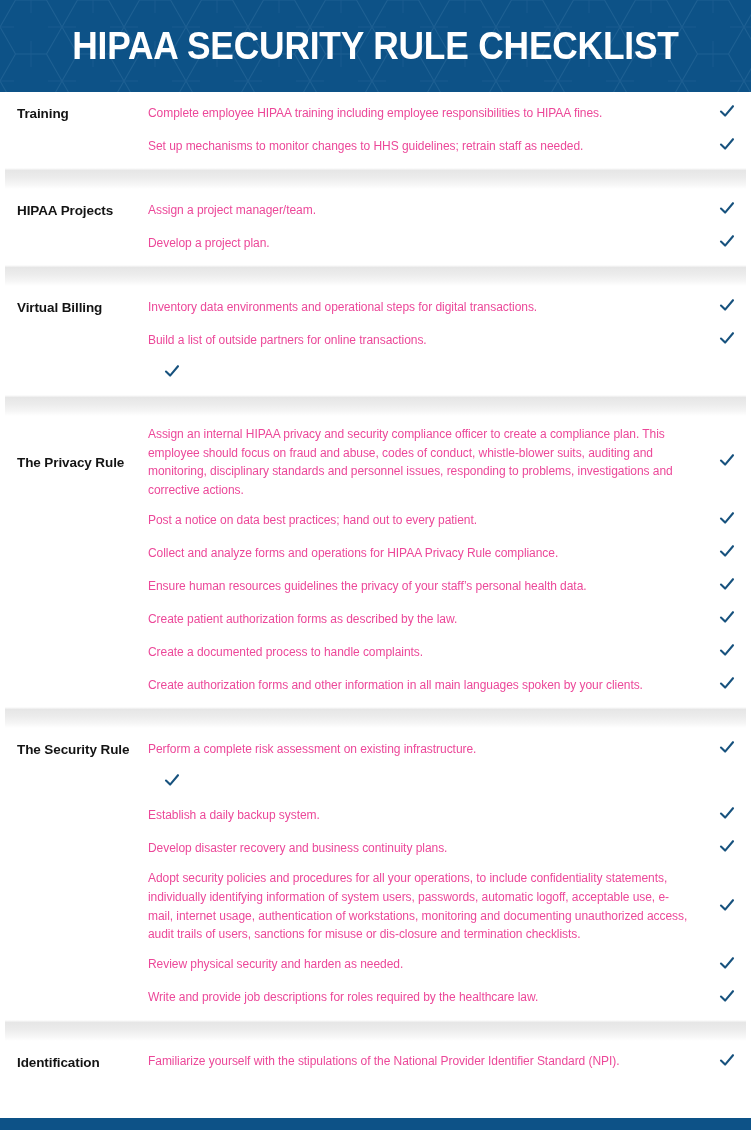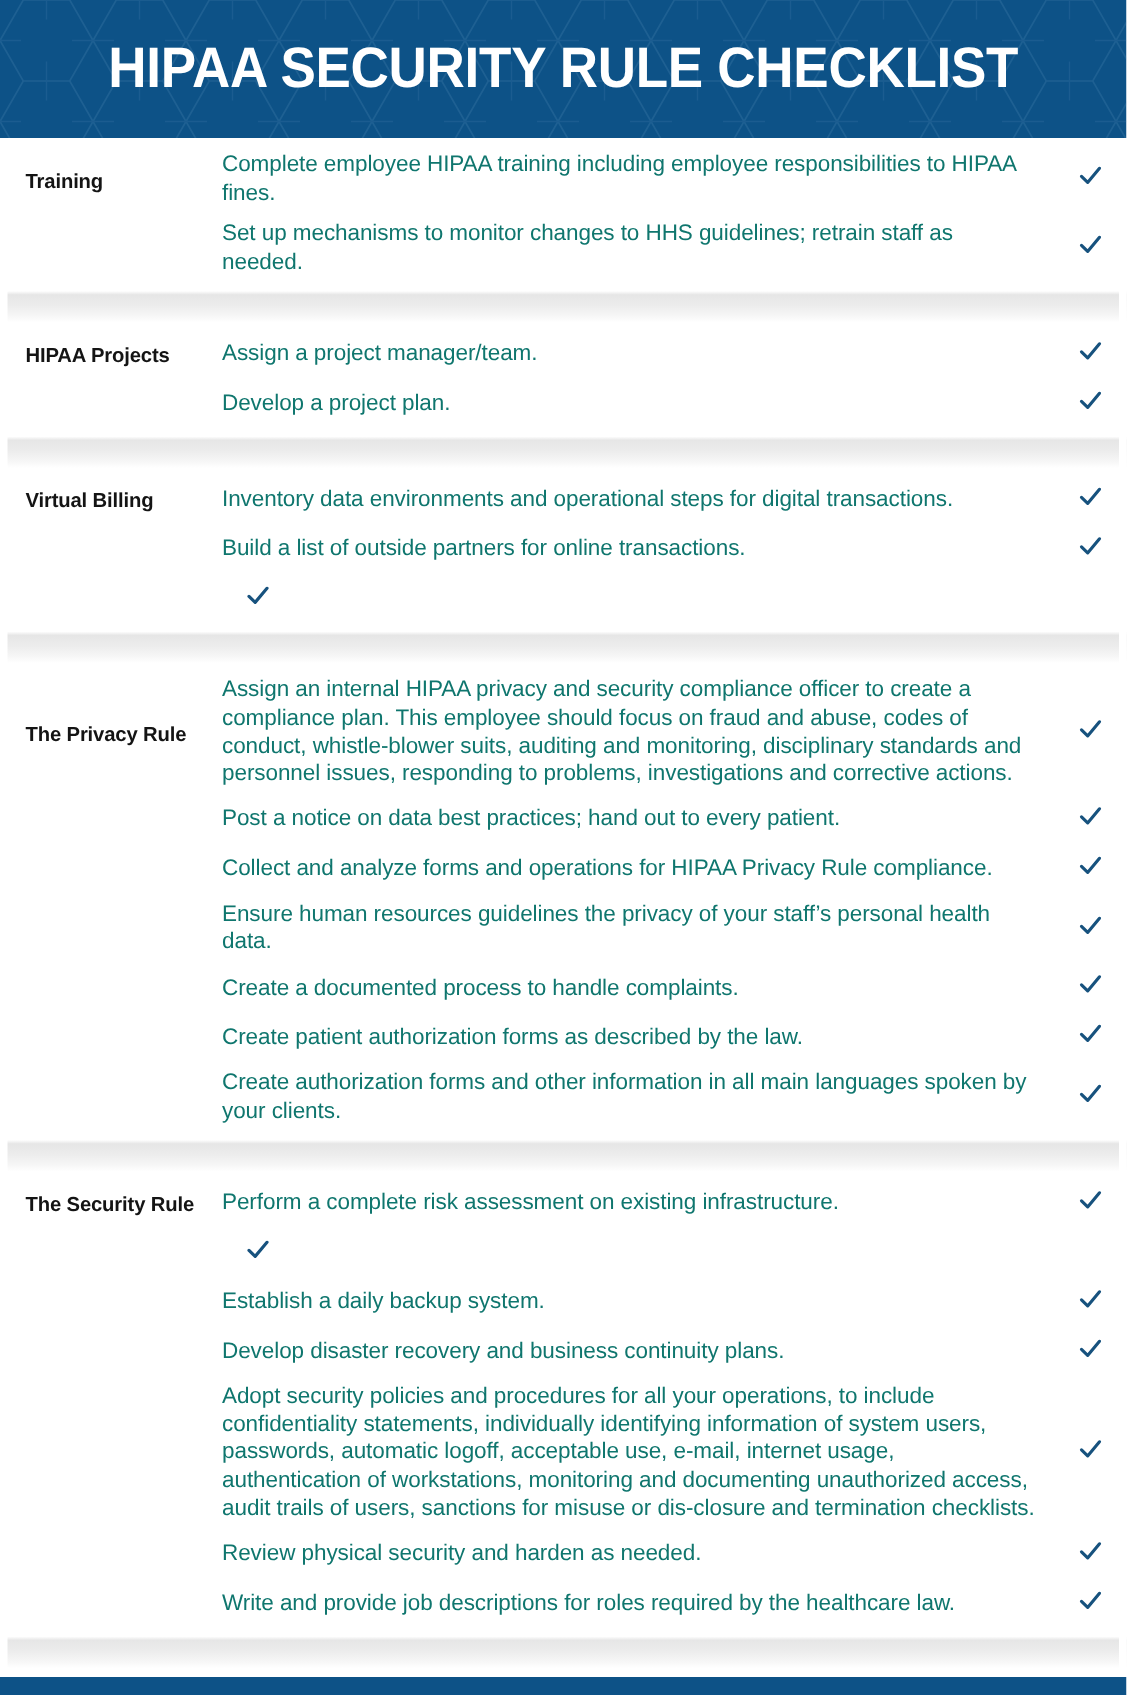--- a/index.html
+++ b/index.html
@@ -79,22 +79,22 @@
     font-weight: bold;
     color: #141414;
     line-height: 19px;
     padding-top: 1px;
     letter-spacing: -0.1px;
   }
 
   .text-cell {
     flex: 1 1 auto;
     padding-right: 10px;
-    font-size: 15px;
-    color: #0f766e;
+    font-size: 12px;
+    color: #ec4899;
     line-height: 18.6px;
     letter-spacing: -0.05px;
   }
 
   .check-cell {
     flex: 0 0 48px;
     width: 48px;
     text-align: center;
     padding-top: 0px;
   }
@@ -239,28 +239,28 @@
         </div>
         <div class="row">
           <div class="label-cell"></div>
           <div class="text-cell">Ensure human resources guidelines the privacy of your staff’s personal health data.</div>
           <div class="check-cell"><span class="check"><svg viewBox="0 0 16 16" width="16" height="16" aria-hidden="true">
                 <path d="M2 8.6 L6.1 12.6 L14 3.2" fill="none" stroke="currentColor" stroke-width="2.1" stroke-linecap="round" stroke-linejoin="round"></path>
               </svg></span></div>
         </div>
         <div class="row">
           <div class="label-cell"></div>
+          <div class="text-cell">Create patient authorization forms as described by the law.</div>
+          <div class="check-cell"><span class="check"><svg viewBox="0 0 16 16" width="16" height="16" aria-hidden="true">
+                <path d="M2 8.6 L6.1 12.6 L14 3.2" fill="none" stroke="currentColor" stroke-width="2.1" stroke-linecap="round" stroke-linejoin="round"></path>
+              </svg></span></div>
+        </div>
+        <div class="row">
+          <div class="label-cell"></div>
           <div class="text-cell">Create a documented process to handle complaints.</div>
-          <div class="check-cell"><span class="check"><svg viewBox="0 0 16 16" width="16" height="16" aria-hidden="true">
-                <path d="M2 8.6 L6.1 12.6 L14 3.2" fill="none" stroke="currentColor" stroke-width="2.1" stroke-linecap="round" stroke-linejoin="round"></path>
-              </svg></span></div>
-        </div>
-        <div class="row">
-          <div class="label-cell"></div>
-          <div class="text-cell">Create patient authorization forms as described by the law.</div>
           <div class="check-cell"><span class="check"><svg viewBox="0 0 16 16" width="16" height="16" aria-hidden="true">
                 <path d="M2 8.6 L6.1 12.6 L14 3.2" fill="none" stroke="currentColor" stroke-width="2.1" stroke-linecap="round" stroke-linejoin="round"></path>
               </svg></span></div>
         </div>
         <div class="row">
           <div class="label-cell"></div>
           <div class="text-cell">Create authorization forms and other information in all main languages spoken by your clients.</div>
           <div class="check-cell"><span class="check"><svg viewBox="0 0 16 16" width="16" height="16" aria-hidden="true">
                 <path d="M2 8.6 L6.1 12.6 L14 3.2" fill="none" stroke="currentColor" stroke-width="2.1" stroke-linecap="round" stroke-linejoin="round"></path>
               </svg></span></div>

